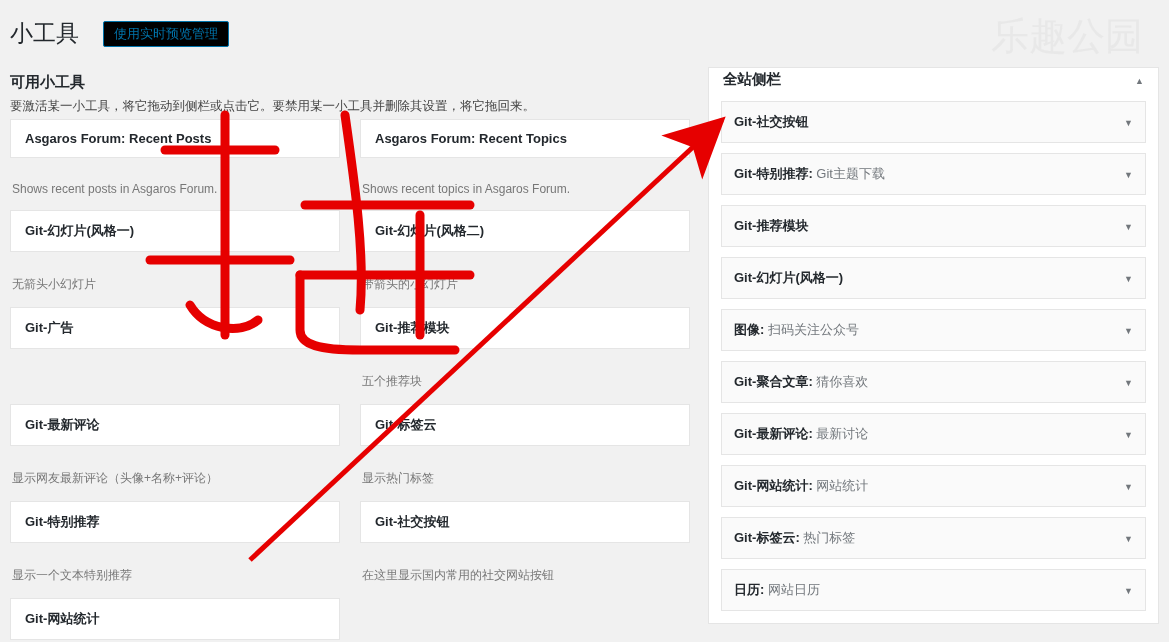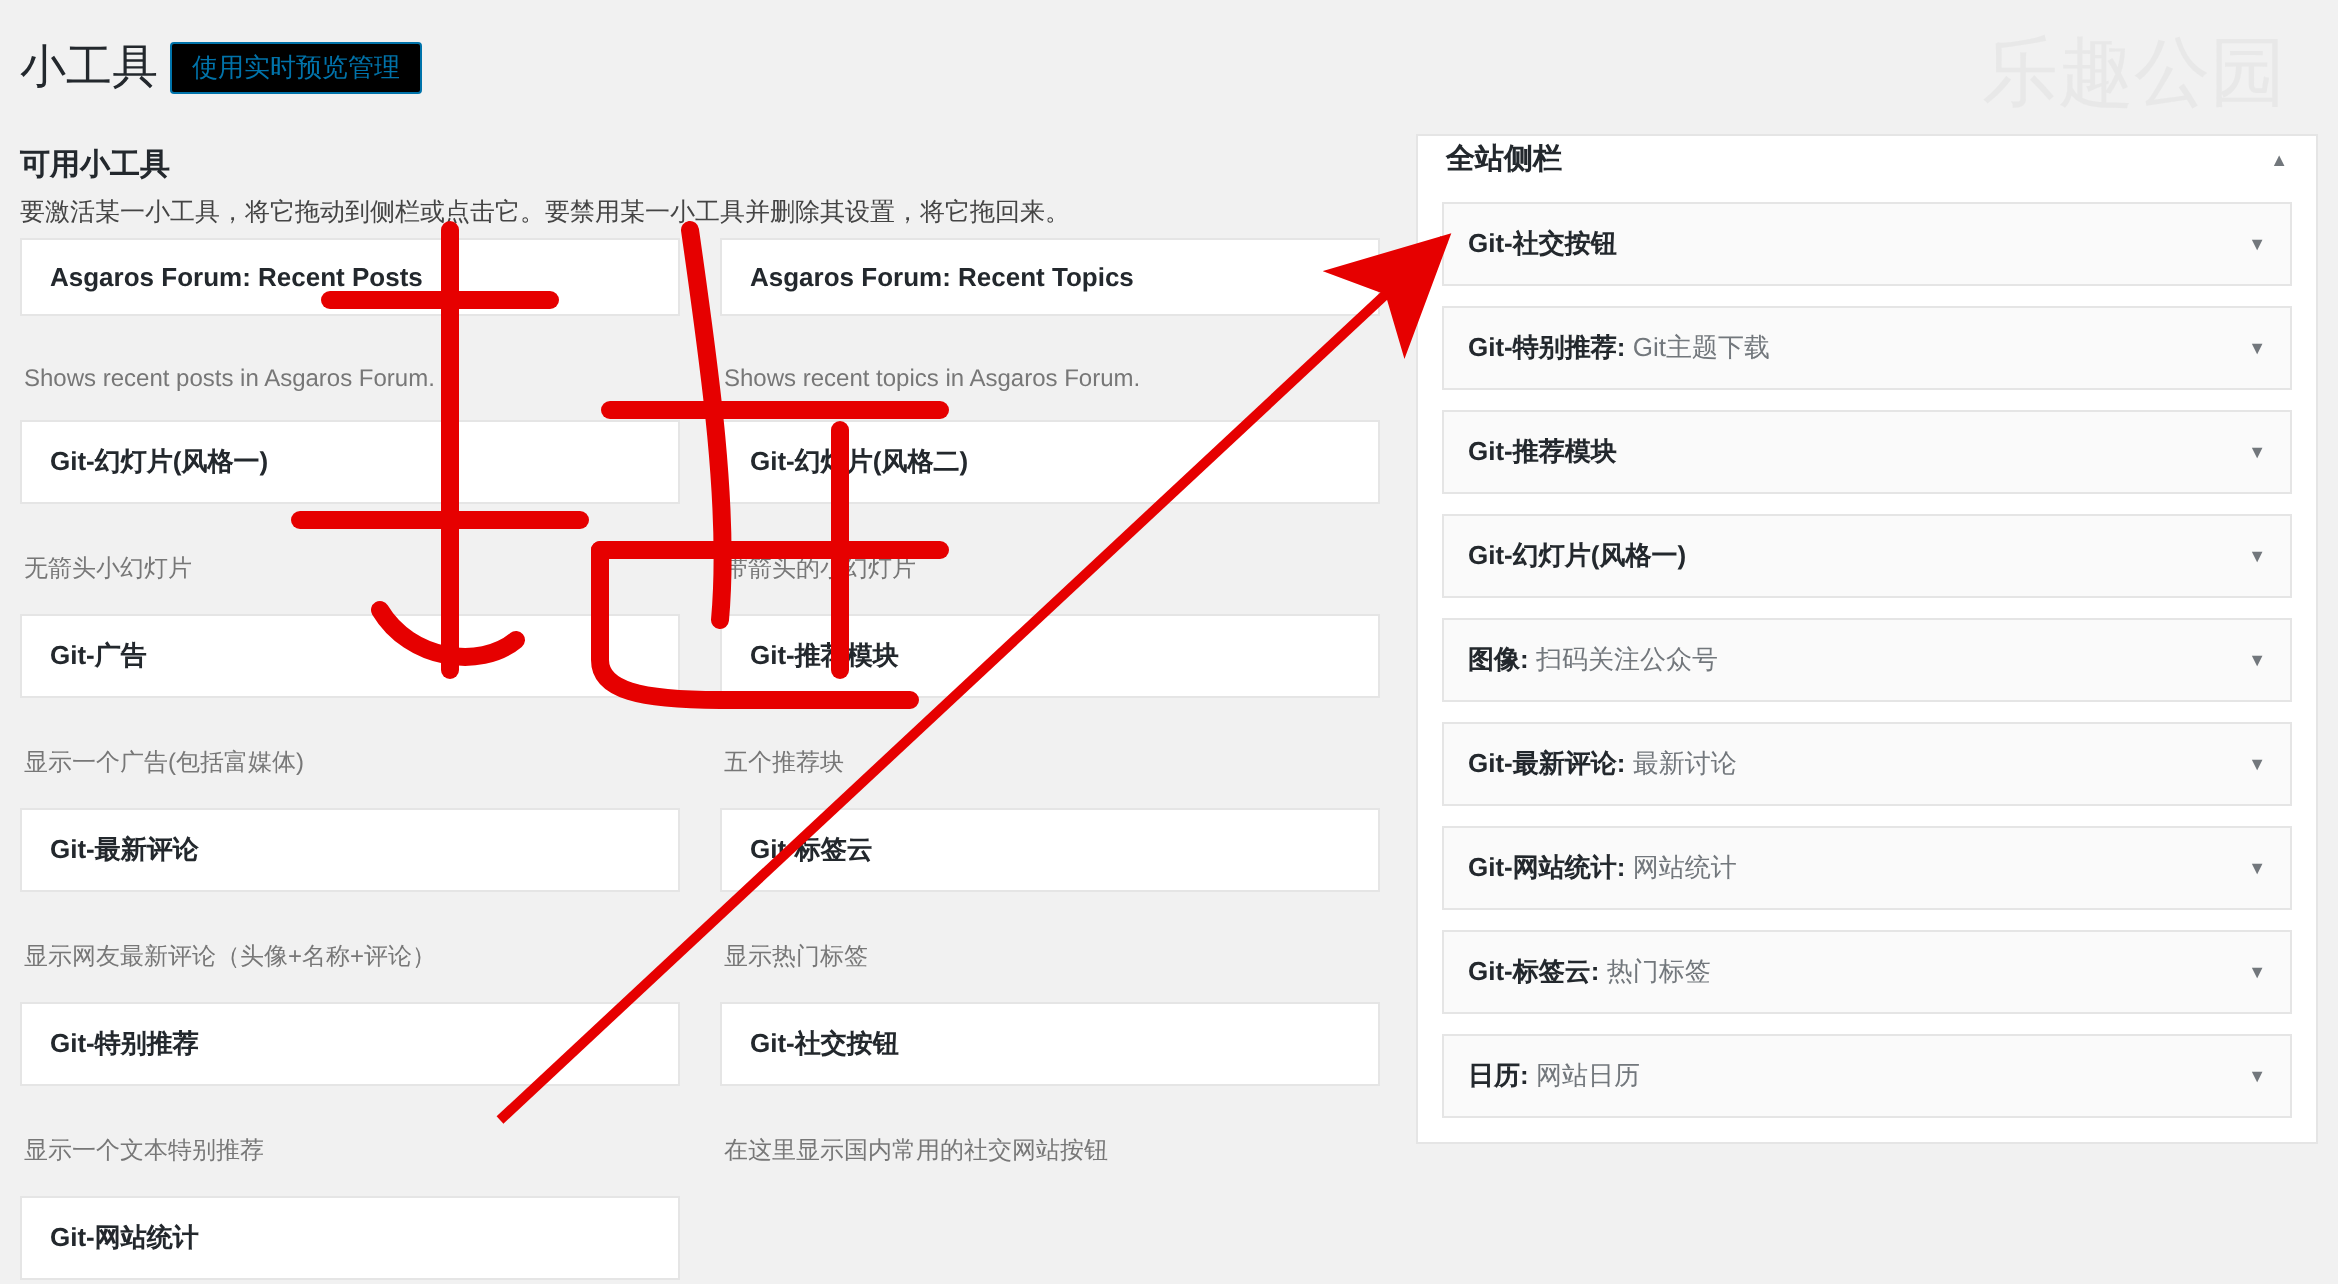--- a/index.html
+++ b/index.html
@@ -20,21 +20,21 @@
     font-size: 38px;
     color: rgba(230,230,230,0.85);
     font-weight: 500;
     pointer-events: none;
     z-index: 100;
   }
   .page-title-wrap {
     padding: 18px 0 4px 10px;
     display: flex;
     align-items: center;
-    gap: 6px;
+    gap: 24px;
   }
   .page-title { font-size: 23px; font-weight: 400; color:#23282d; }
   .preview-btn {
     background:#000000; border:1px solid #0073aa; color:#0073aa;
     font-size:13px; padding:3px 10px; cursor:pointer; border-radius:2px;
   }
   .columns { display:flex; gap:18px; padding: 14px 10px 0 10px; align-items:flex-start; }
   .col-left { width: 680px; }
   .col-right { flex:1; }
   .avail-title { font-size:15px; font-weight:600; margin:6px 0 4px 0; }
@@ -110,21 +110,20 @@
         <div class="widget-item">
           <div class="widget-header">Git-幻灯片(风格一)</div>
           <div class="widget-desc">无箭头小幻灯片</div>
         </div>
         <div class="widget-item">
           <div class="widget-header">Git-幻灯片(风格二)</div>
           <div class="widget-desc">带箭头的小幻灯片</div>
         </div>
         <div class="widget-item">
           <div class="widget-header">Git-广告</div>
-          <div class="widget-desc">显示一个广告(包括富媒体)</div>
         </div>
         <div class="widget-item">
           <div class="widget-header">Git-推荐模块</div>
           <div class="widget-desc">五个推荐块</div>
         </div>
         <div class="widget-item">
           <div class="widget-header">Git-最新评论</div>
           <div class="widget-desc">显示网友最新评论（头像+名称+评论）</div>
         </div>
         <div class="widget-item">
@@ -167,20 +166,24 @@
           </div>
           <div class="sidebar-widget">
             <span><strong>Git-幻灯片(风格一)</strong></span>
             <span class="chevron chevron-down"></span>
           </div>
           <div class="sidebar-widget">
             <span><strong>图像: </strong><span class="sub">扫码关注公众号</span></span>
             <span class="chevron chevron-down"></span>
           </div>
           <div class="sidebar-widget">
+            <span><strong>Git-聚合文章: </strong><span class="sub">猜你喜欢</span></span>
+            <span class="chevron chevron-down"></span>
+          </div>
+          <div class="sidebar-widget">
             <span><strong>Git-最新评论: </strong><span class="sub">最新讨论</span></span>
             <span class="chevron chevron-down"></span>
           </div>
           <div class="sidebar-widget">
             <span><strong>Git-网站统计: </strong><span class="sub">网站统计</span></span>
             <span class="chevron chevron-down"></span>
           </div>
           <div class="sidebar-widget">
             <span><strong>Git-标签云: </strong><span class="sub">热门标签</span></span>
             <span class="chevron chevron-down"></span>

